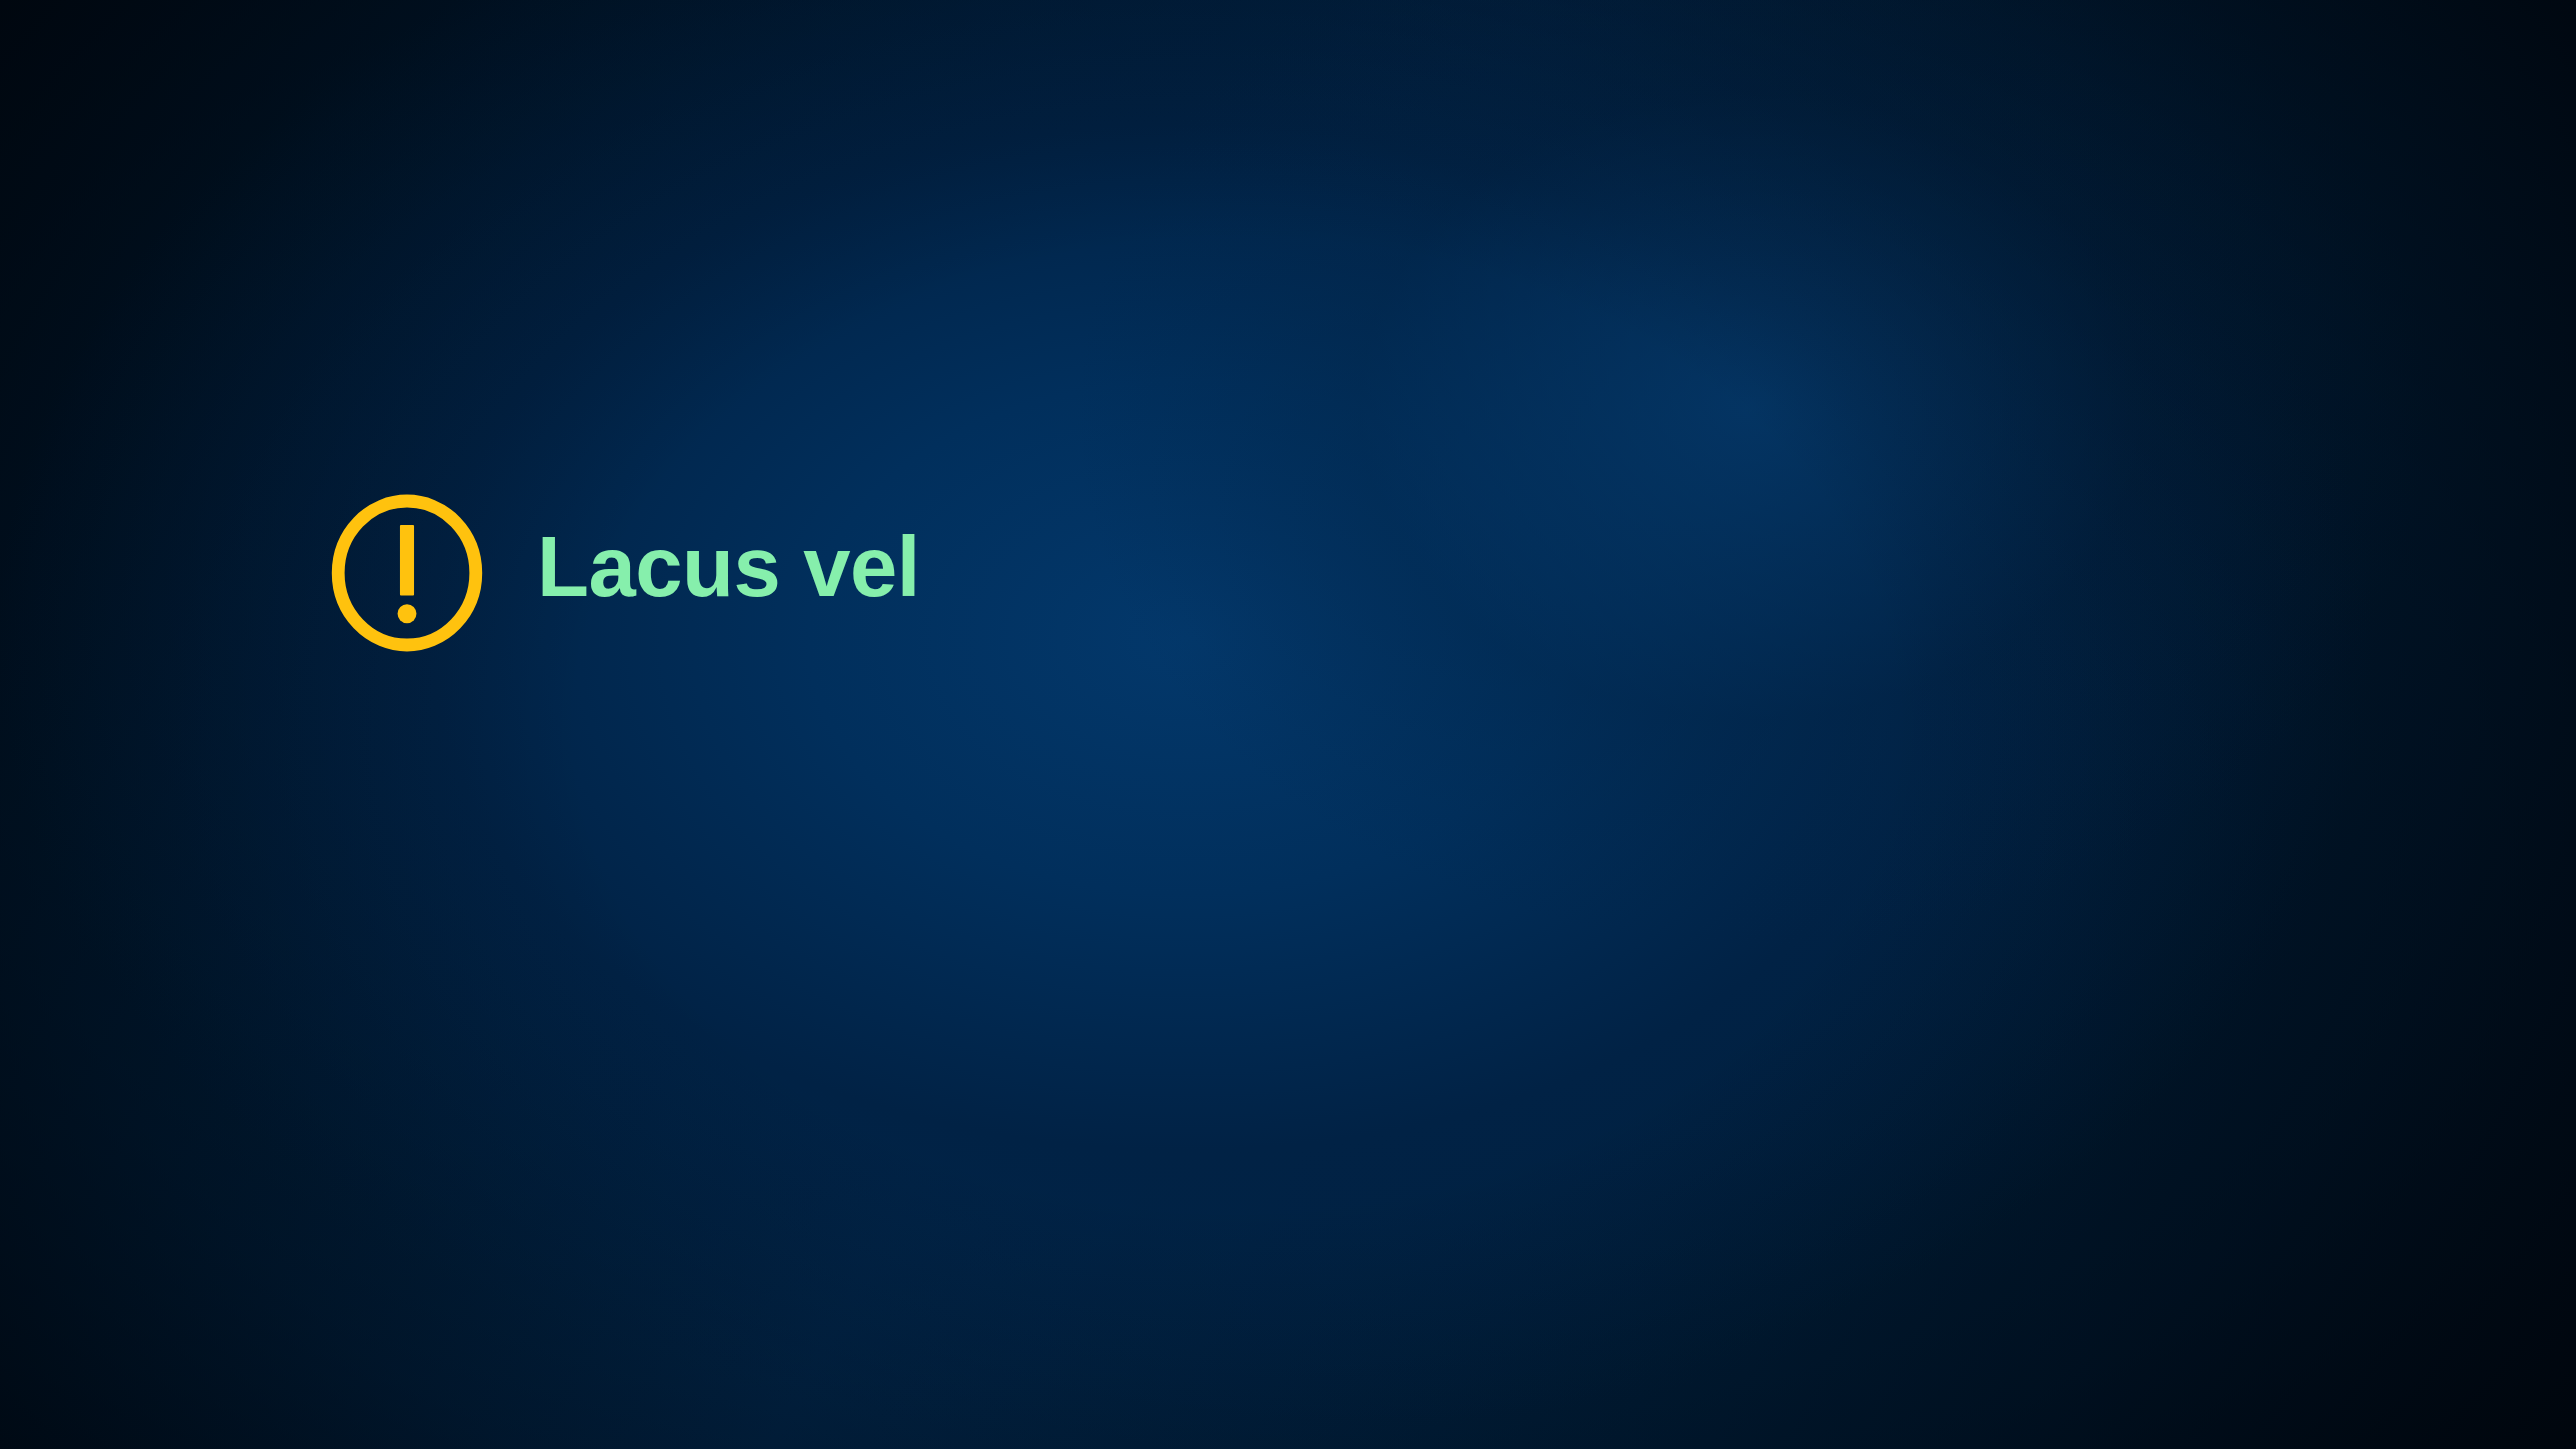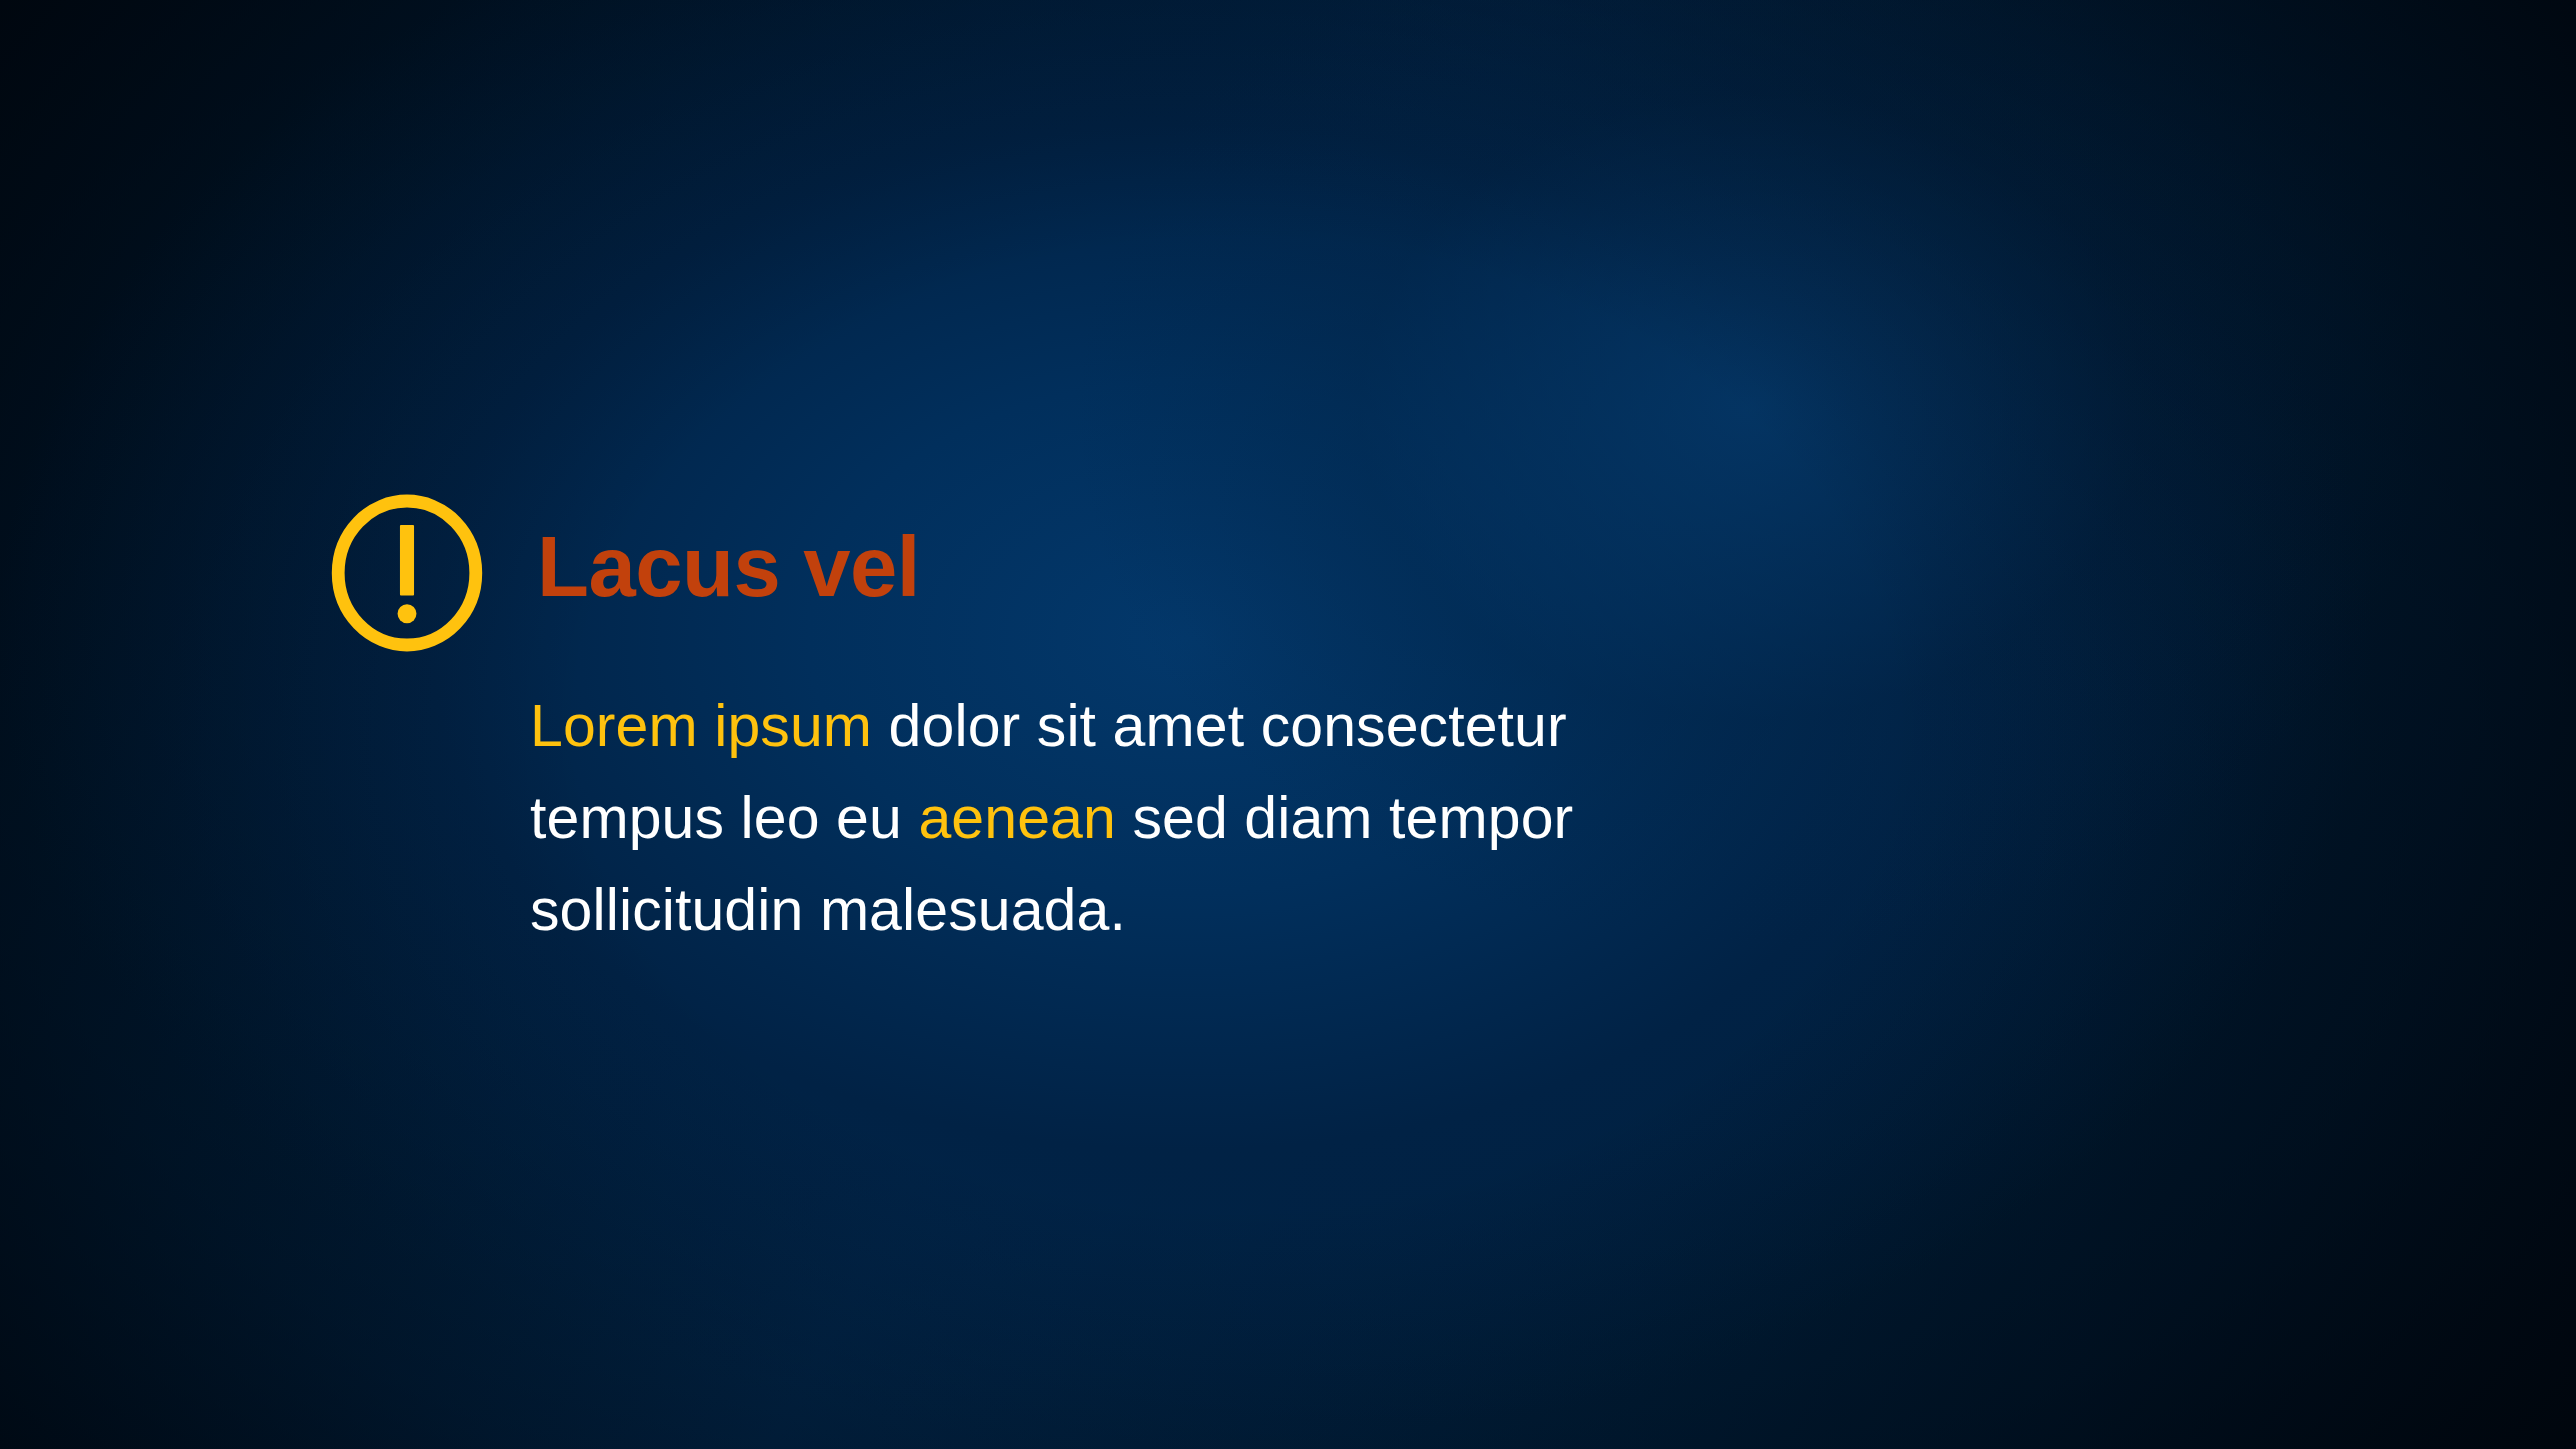--- a/index.html
+++ b/index.html
@@ -84,21 +84,21 @@
     height: 100%;
   }
 
   .headline {
     margin: 0;
     padding-left: 50px;
     font-size: 85px;
     line-height: 1;
     font-weight: 700;
     letter-spacing: -0.5px;
-    color: #c2410c;
+    color: #86efac;
     padding-top: 41px;
     white-space: nowrap;
   }
 
   .body-copy {
     margin: 0;
     padding-left: 203px;
     margin-top: 21px;
     width: 1140px;
     font-size: 59px;
@@ -130,19 +130,16 @@
         <svg viewBox="0 0 100 104" xmlns="http://www.w3.org/2000/svg" aria-hidden="true">
           <ellipse cx="50" cy="52" rx="43" ry="45" fill="none" stroke="#ffc20e" stroke-width="8"></ellipse>
           <rect x="45.6" y="22" width="8.8" height="44" rx="0.6" fill="#ffc20e"></rect>
           <circle cx="50" cy="77.5" r="5.9" fill="#ffc20e"></circle>
         </svg>
       </div>
 
       <h1 class="headline">Lacus vel</h1>
     </div>
 
-    <p class="body-copy">
-      <span class="hl">Lorem ipsum</span><span> dolor sit amet consectetur tempus leo eu </span><span class="hl">aenean</span><span> sed diam tempor sollicitudin malesuada.</span>
-    </p>
 
   </div>
 </div>
 
 
 </body></html>

